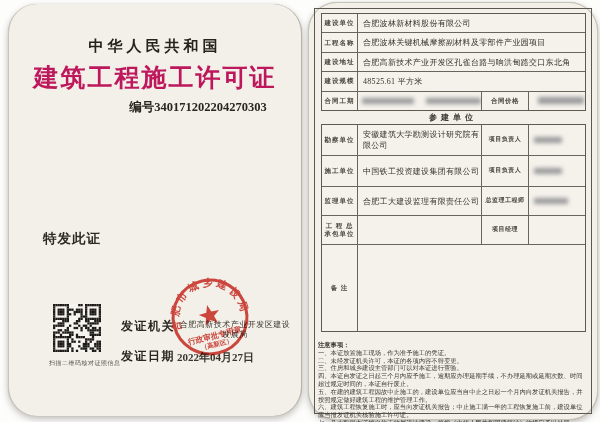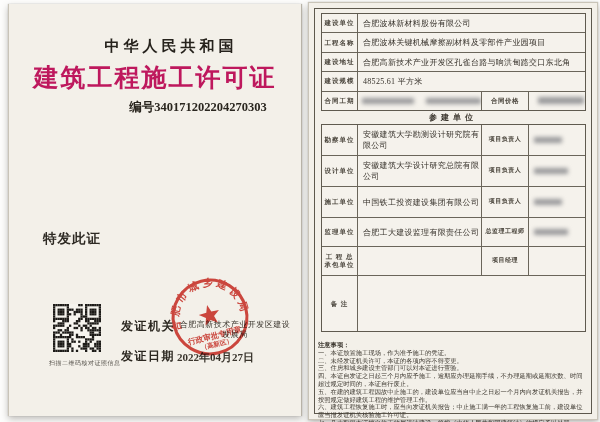--- a/index.html
+++ b/index.html
@@ -1,24 +1,24 @@
 <!DOCTYPE html>
 <html><head>
 <meta charset="utf-8">
 <style>
   html,body{margin:0;padding:0;background:#fefefe;}
   .scene{position:relative;width:600px;height:422px;background:#fdfdfc;overflow:hidden;
          font-family:"Liberation Serif","DejaVu Serif",serif;color:#2e2a24;}
-  .page{position:absolute;background:#f3f0e9;box-shadow:0 3px 7px rgba(90,85,75,.38),0 0 1px rgba(0,0,0,.25);}
+  .page{position:absolute;background:#f3f0e9;box-shadow:0 3px 7px rgba(90,85,75,.38),0 0 1px rgba(0,0,0,.25);border-radius:29px;}
   .left-page{left:8px;top:4px;width:292px;height:412px;border-left:1px solid #c9c4b8;border-right:1px solid #b9b4a8;}
   .right-page{left:308px;top:2px;width:288px;height:416px;border:1px solid #c9c4b8;}
 
   
   .country{position:absolute;top:33px;left:0;width:100%;text-align:center;
-           font-size:15px;font-weight:bold;letter-spacing:4px;color:#26221c;margin-left:16px;}
+           font-size:15px;font-weight:bold;letter-spacing:4px;color:#26221c;}
   .cert-title{position:absolute;top:57px;left:0;width:100%;text-align:center;
               font-size:25px;font-weight:bold;letter-spacing:2px;color:#be185d;}
   .serial{position:absolute;top:95px;left:8px;width:100%;text-align:center;padding-left:70px;
           box-sizing:border-box;font-size:12.5px;font-weight:bold;color:#2a261f;}
   .body-text{position:absolute;top:146px;left:24px;width:246px;font-size:13px;font-weight:bold;
              line-height:30px;text-indent:2em;letter-spacing:.5px;color:#2c2822;}
   .issue-line{position:absolute;top:226px;left:34px;font-size:13.5px;font-weight:bold;letter-spacing:1px;}
   .qr-block{position:absolute;left:40px;top:300px;width:56px;text-align:center;}
   .qr-block svg{width:48px;height:48px;background:#f6f4ee;}
   .qr-caption{margin-top:3px;font-size:6px;color:#55514a;letter-spacing:.5px;white-space:nowrap;}
@@ -375,28 +375,20 @@
       <div class="tbl tbl2">
         <div class="tr h30">
           <div class="td c-label">勘察单位</div>
           <div class="td c-company">安徽建筑大学勘测设计研究院有限公司</div>
           <div class="td c-role">项目负责人</div>
           <div class="td c-name">
               <div class="blur-bar bar-name"></div>
             </div>
         </div>
         <div class="tr h30">
-          <div class="td c-label">设计单位</div>
-          <div class="td c-company">安徽建筑大学设计研究总院有限公司</div>
-          <div class="td c-role">项目负责人</div>
-          <div class="td c-name">
-              <div class="blur-bar bar-name2"></div>
-            </div>
-        </div>
-        <div class="tr h30">
           <div class="td c-label">施工单位</div>
           <div class="td c-company">中国铁工投资建设集团有限公司</div>
           <div class="td c-role">项目负责人</div>
           <div class="td c-name">
               <div class="blur-bar bar-name"></div>
             </div>
         </div>
         <div class="tr h28">
           <div class="td c-label">监理单位</div>
           <div class="td c-company">合肥工大建设监理有限责任公司</div>

